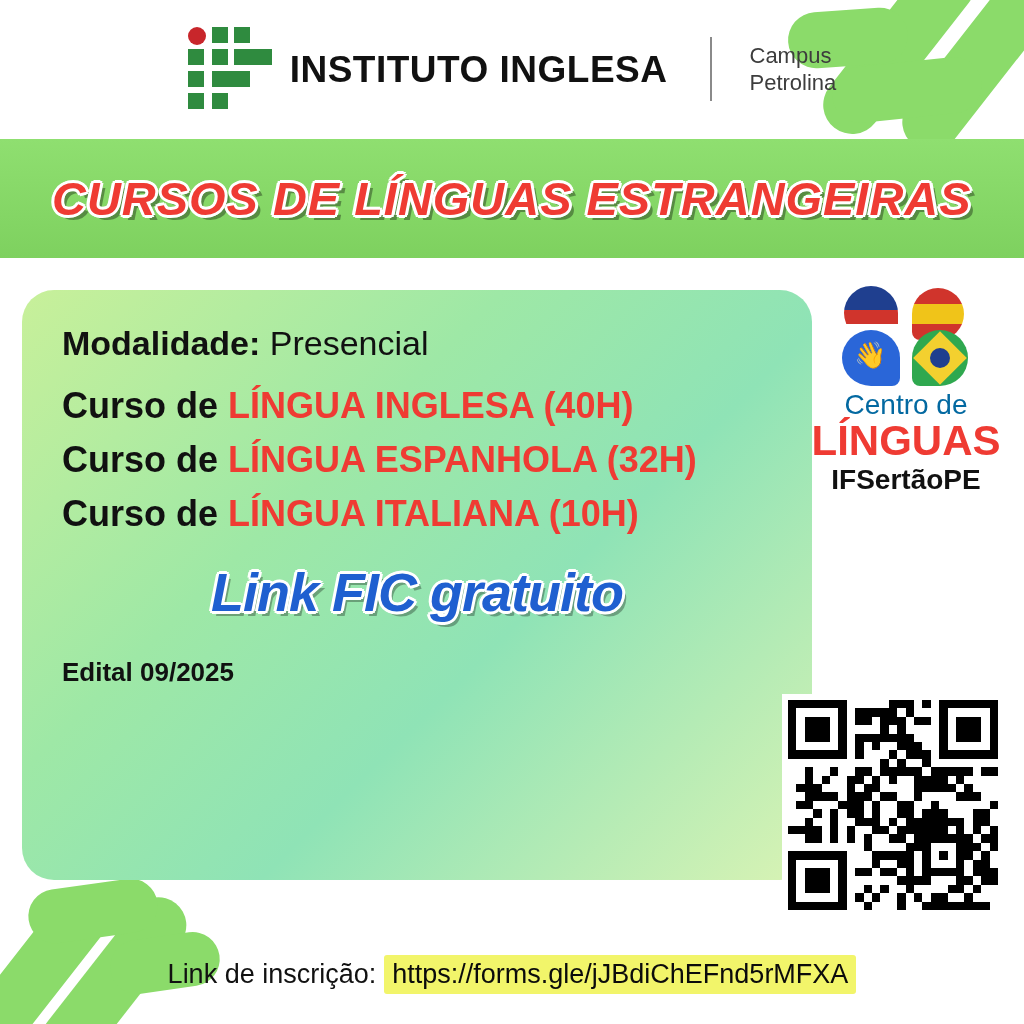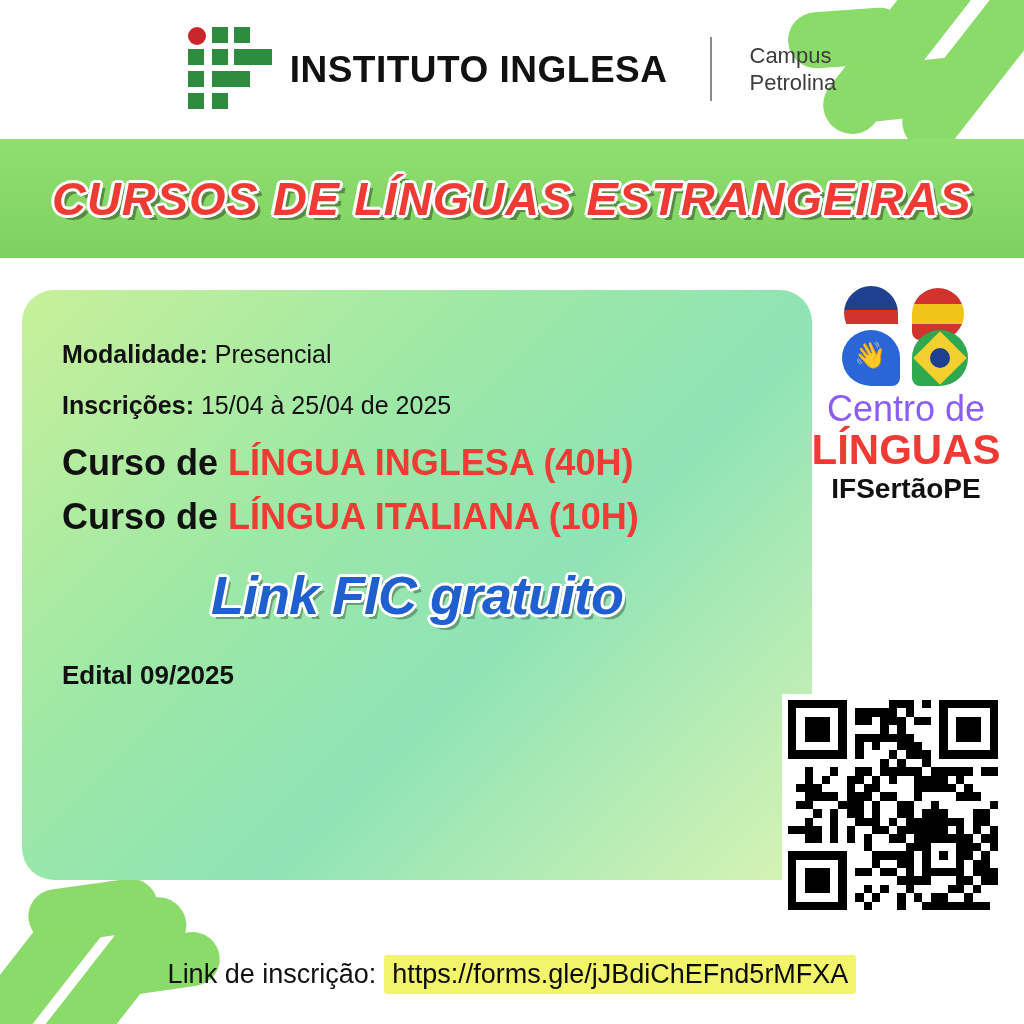--- a/index.html
+++ b/index.html
@@ -154,23 +154,23 @@
     position: absolute;
     top: 290px; left: 22px;
     width: 790px;
     height: 590px;
     border-radius: 32px;
     background: linear-gradient(135deg, #c8f09a 0%, #9ee8a6 35%, #8fe3b6 60%, #d9f3b4 100%);
     padding: 34px 40px 0 40px;
     box-sizing: border-box;
   }
   .line {
-    font-size: 25px;
+    font-size: 34px;
     color: #111;
-    margin: 16px 0 22px 0;
+    margin: 0 0 22px 0;
     white-space: nowrap;
   }
   .line b { font-weight: bold; }
   .line .val { font-weight: normal; }
 
   .vagas {
     font-size: 34px;
     font-weight: bold;
     color: #111;
     margin: 0 0 10px 0;
@@ -259,22 +259,22 @@
     transform: rotate(45deg);
   }
   .b-br .globe {
     position: absolute;
     left: 18px; top: 18px;
     width: 20px; height: 20px;
     background: #1f3f8f;
     border-radius: 50%;
   }
   .cl-l1 {
-    font-size: 36px;
-    color: #8b5cf6;
+    font-size: 28px;
+    color: #0369a1;
     line-height: 1.05;
   }
   .cl-l2 {
     font-size: 42px;
     font-weight: bold;
     color: #ef3b33;
     line-height: 1.05;
   }
   .cl-l3 {
     font-size: 28px;
@@ -363,28 +363,28 @@
 
   <div class="title-band">
     <h1>CURSOS DE LÍNGUAS ESTRANGEIRAS</h1>
   </div>
 
   <div class="card">
     <p class="line">
       <b>Modalidade:</b>
       <span class="val">Presencial</span>
     </p>
-    <p class="line">
-      <b>Inscrições:</b>
-      <span class="val">15/04 à 25/04 de 2025</span>
-    </p>
 
     <p class="course">
       <span>Curso de</span>
       <span class="lang">LÍNGUA INGLESA (40H)</span>
+    </p>
+    <p class="course">
+      <span>Curso de</span>
+      <span class="lang">LÍNGUA ESPANHOLA (32H)</span>
     </p>
     <p class="course">
       <span>Curso de</span>
       <span class="lang">LÍNGUA ITALIANA (10H)</span>
     </p>
 
     <div class="fic">Link FIC gratuito</div>
     <div class="edital">Edital 09/2025</div>
   </div>
 

